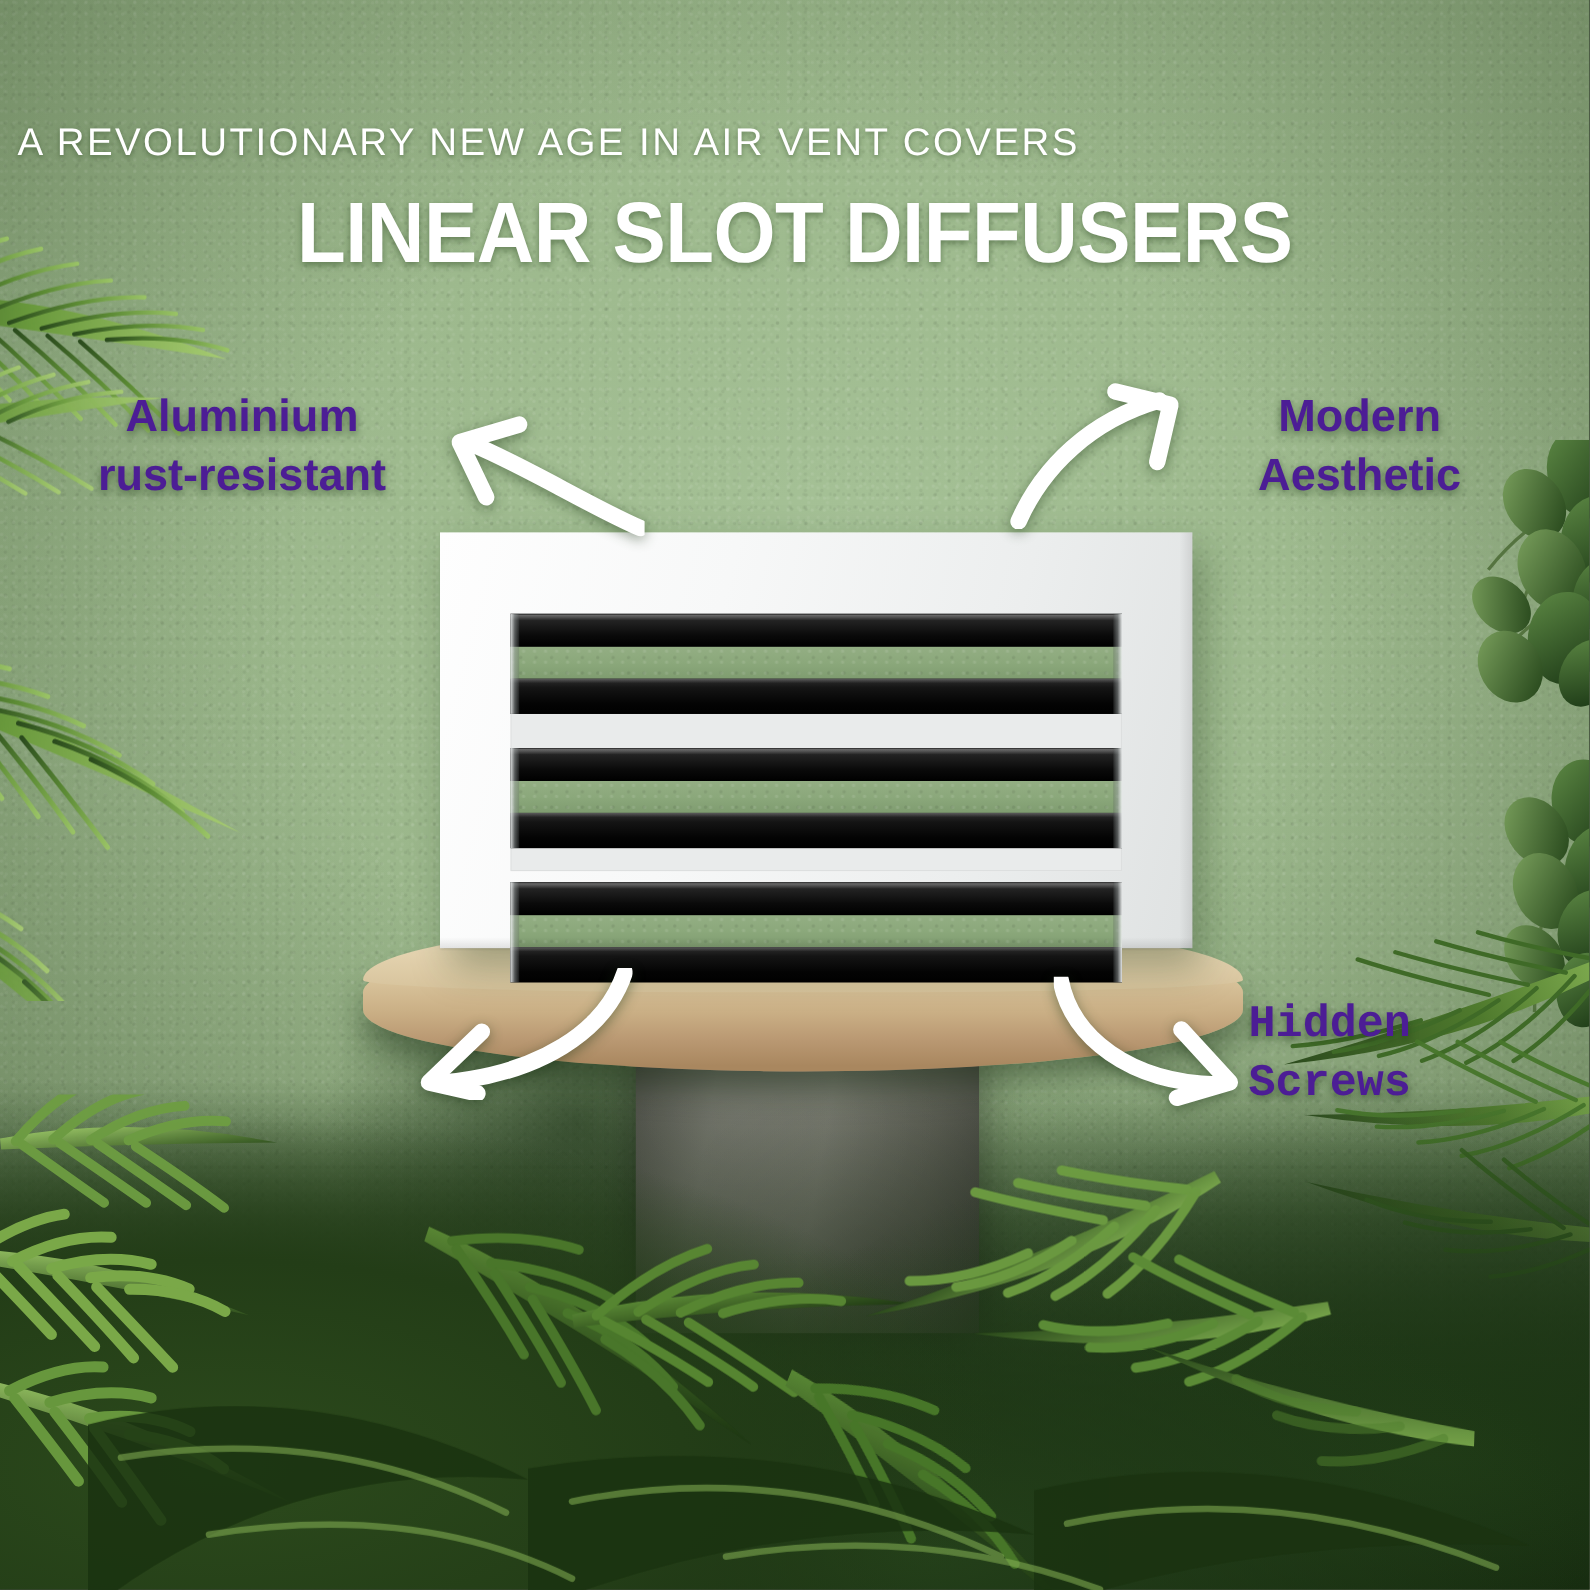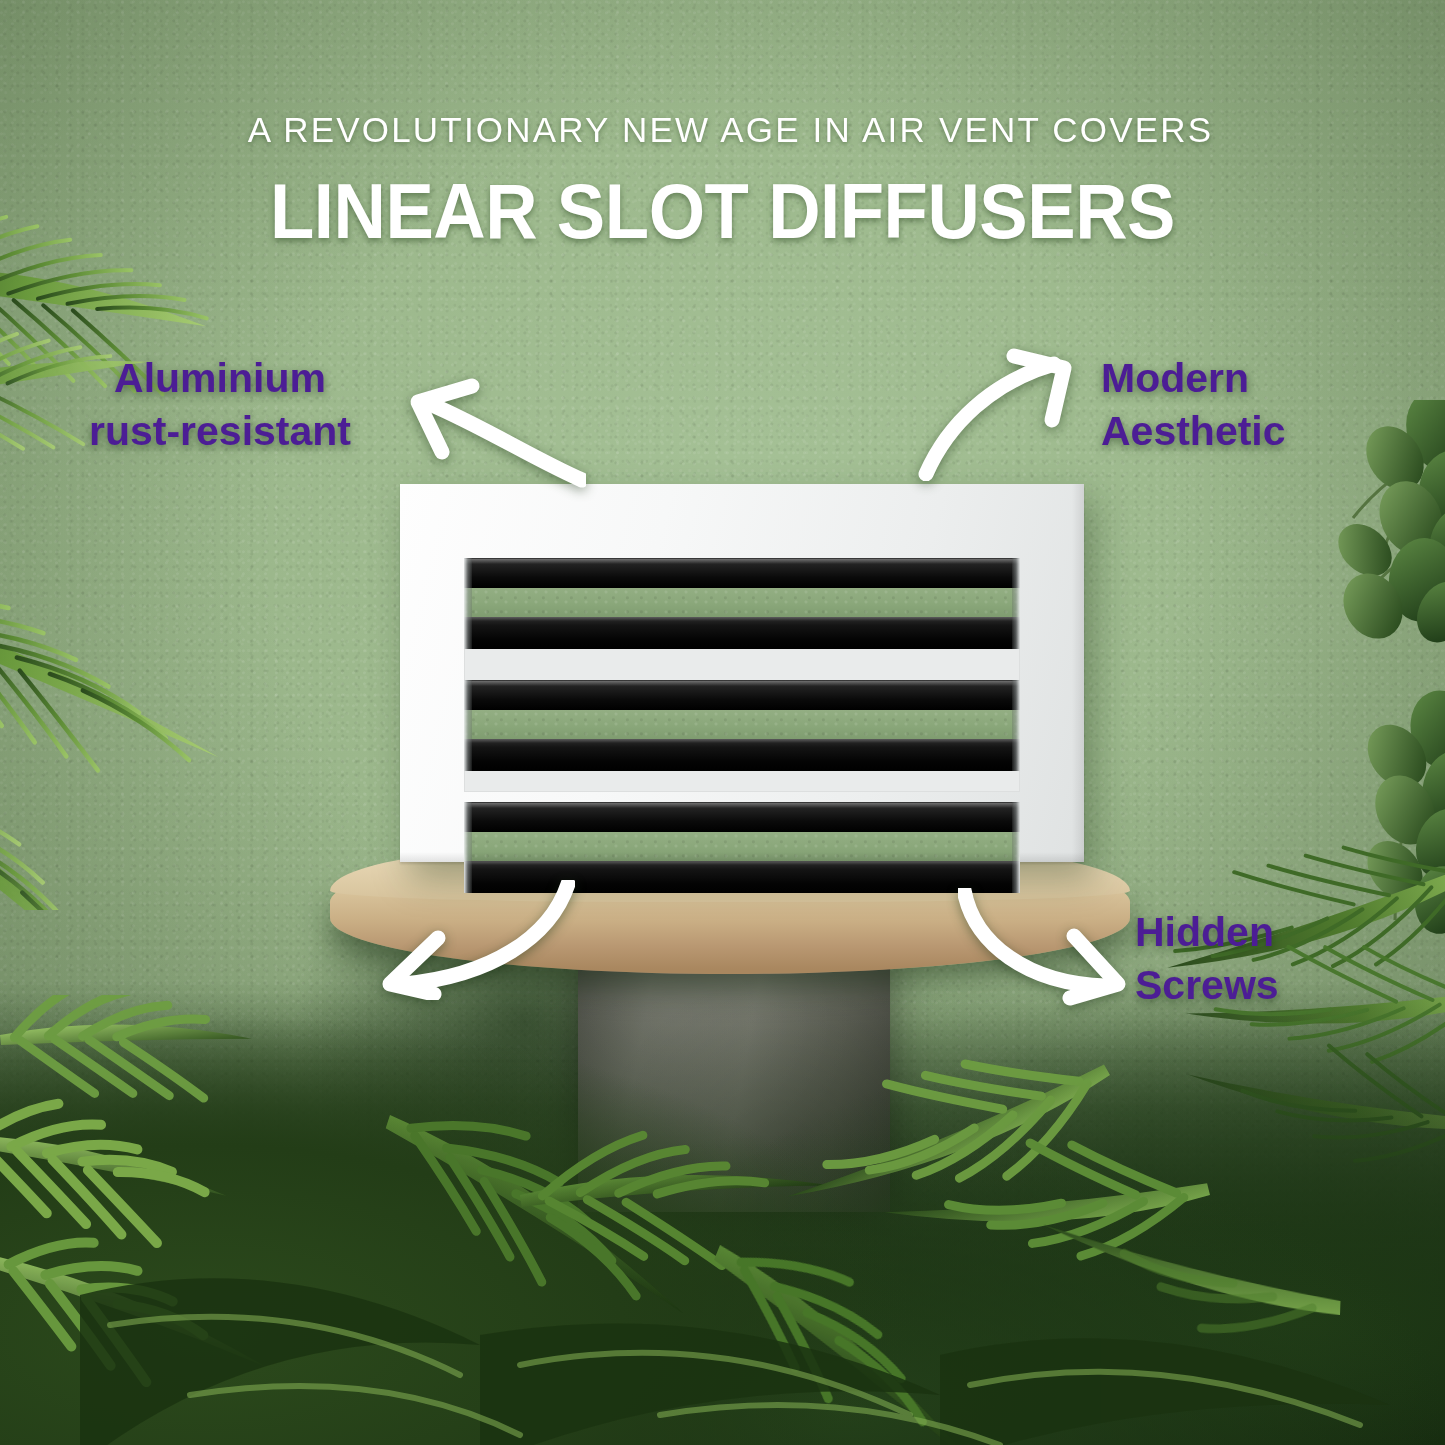--- a/index.html
+++ b/index.html
@@ -149,21 +149,21 @@
     background:linear-gradient(180deg, rgba(0,0,0,0), rgba(0,0,0,.10));
   }
   .vent-edge-right{
     position:absolute; top:0; bottom:0; right:0; width:12px;
     background:linear-gradient(90deg, rgba(0,0,0,0), rgba(0,0,0,.09));
   }
 
   
   .kicker{
     position:absolute; left:16px; right:0; top:110px;
-    text-align:center;
+    text-align:left;
     font-size:35px;
     font-weight:300;
     letter-spacing:2.2px;
     color:#fff;
     text-shadow:0 2px 5px rgba(30,60,22,.45);
     font-family:"Liberation Sans", sans-serif;
   }
   .headline{
     position:absolute; left:0; right:0; top:172px;
     text-align:center;
@@ -181,23 +181,23 @@
     position:absolute;
     color:#4c1d95;
     font-weight:700;
     font-size:41px;
     line-height:1.30;
     text-shadow:0 3px 8px rgba(25,52,18,.55);
     font-family:"Liberation Sans", sans-serif;
     white-space:pre-line;
   }
   .feat.f1{ left:40px;  top:352px; width:360px; text-align:center; }
-  .feat.f2{ right:94px; top:352px; width:250px; text-align:left; }
+  .feat.f2{ right:84px; top:352px; width:250px; text-align:center; }
   .feat.f3{ left:80px;  top:906px; width:270px; text-align:center; }
-  .feat.f4{ right:120px; top:906px; width:190px; text-align:left; }
+  .feat.f4{ right:120px; top:906px; width:190px; text-align:left;font-family:Liberation Mono, monospace; }
 
   .arrow{ position:absolute; }
   .arrow.a1{ left:386px; top:368px;  width:200px; height:120px; }
   .arrow.a2{ left:918px; top:346px;  width:175px; height:135px; }
   .arrow.a3{ left:360px; top:880px;  width:215px; height:120px; }
   .arrow.a4{ left:958px; top:888px;  width:175px; height:118px; }
   .arrow svg{ width:100%; height:100%; display:block;
     filter:drop-shadow(0 3px 6px rgba(25,52,18,.45)); }
 
   

